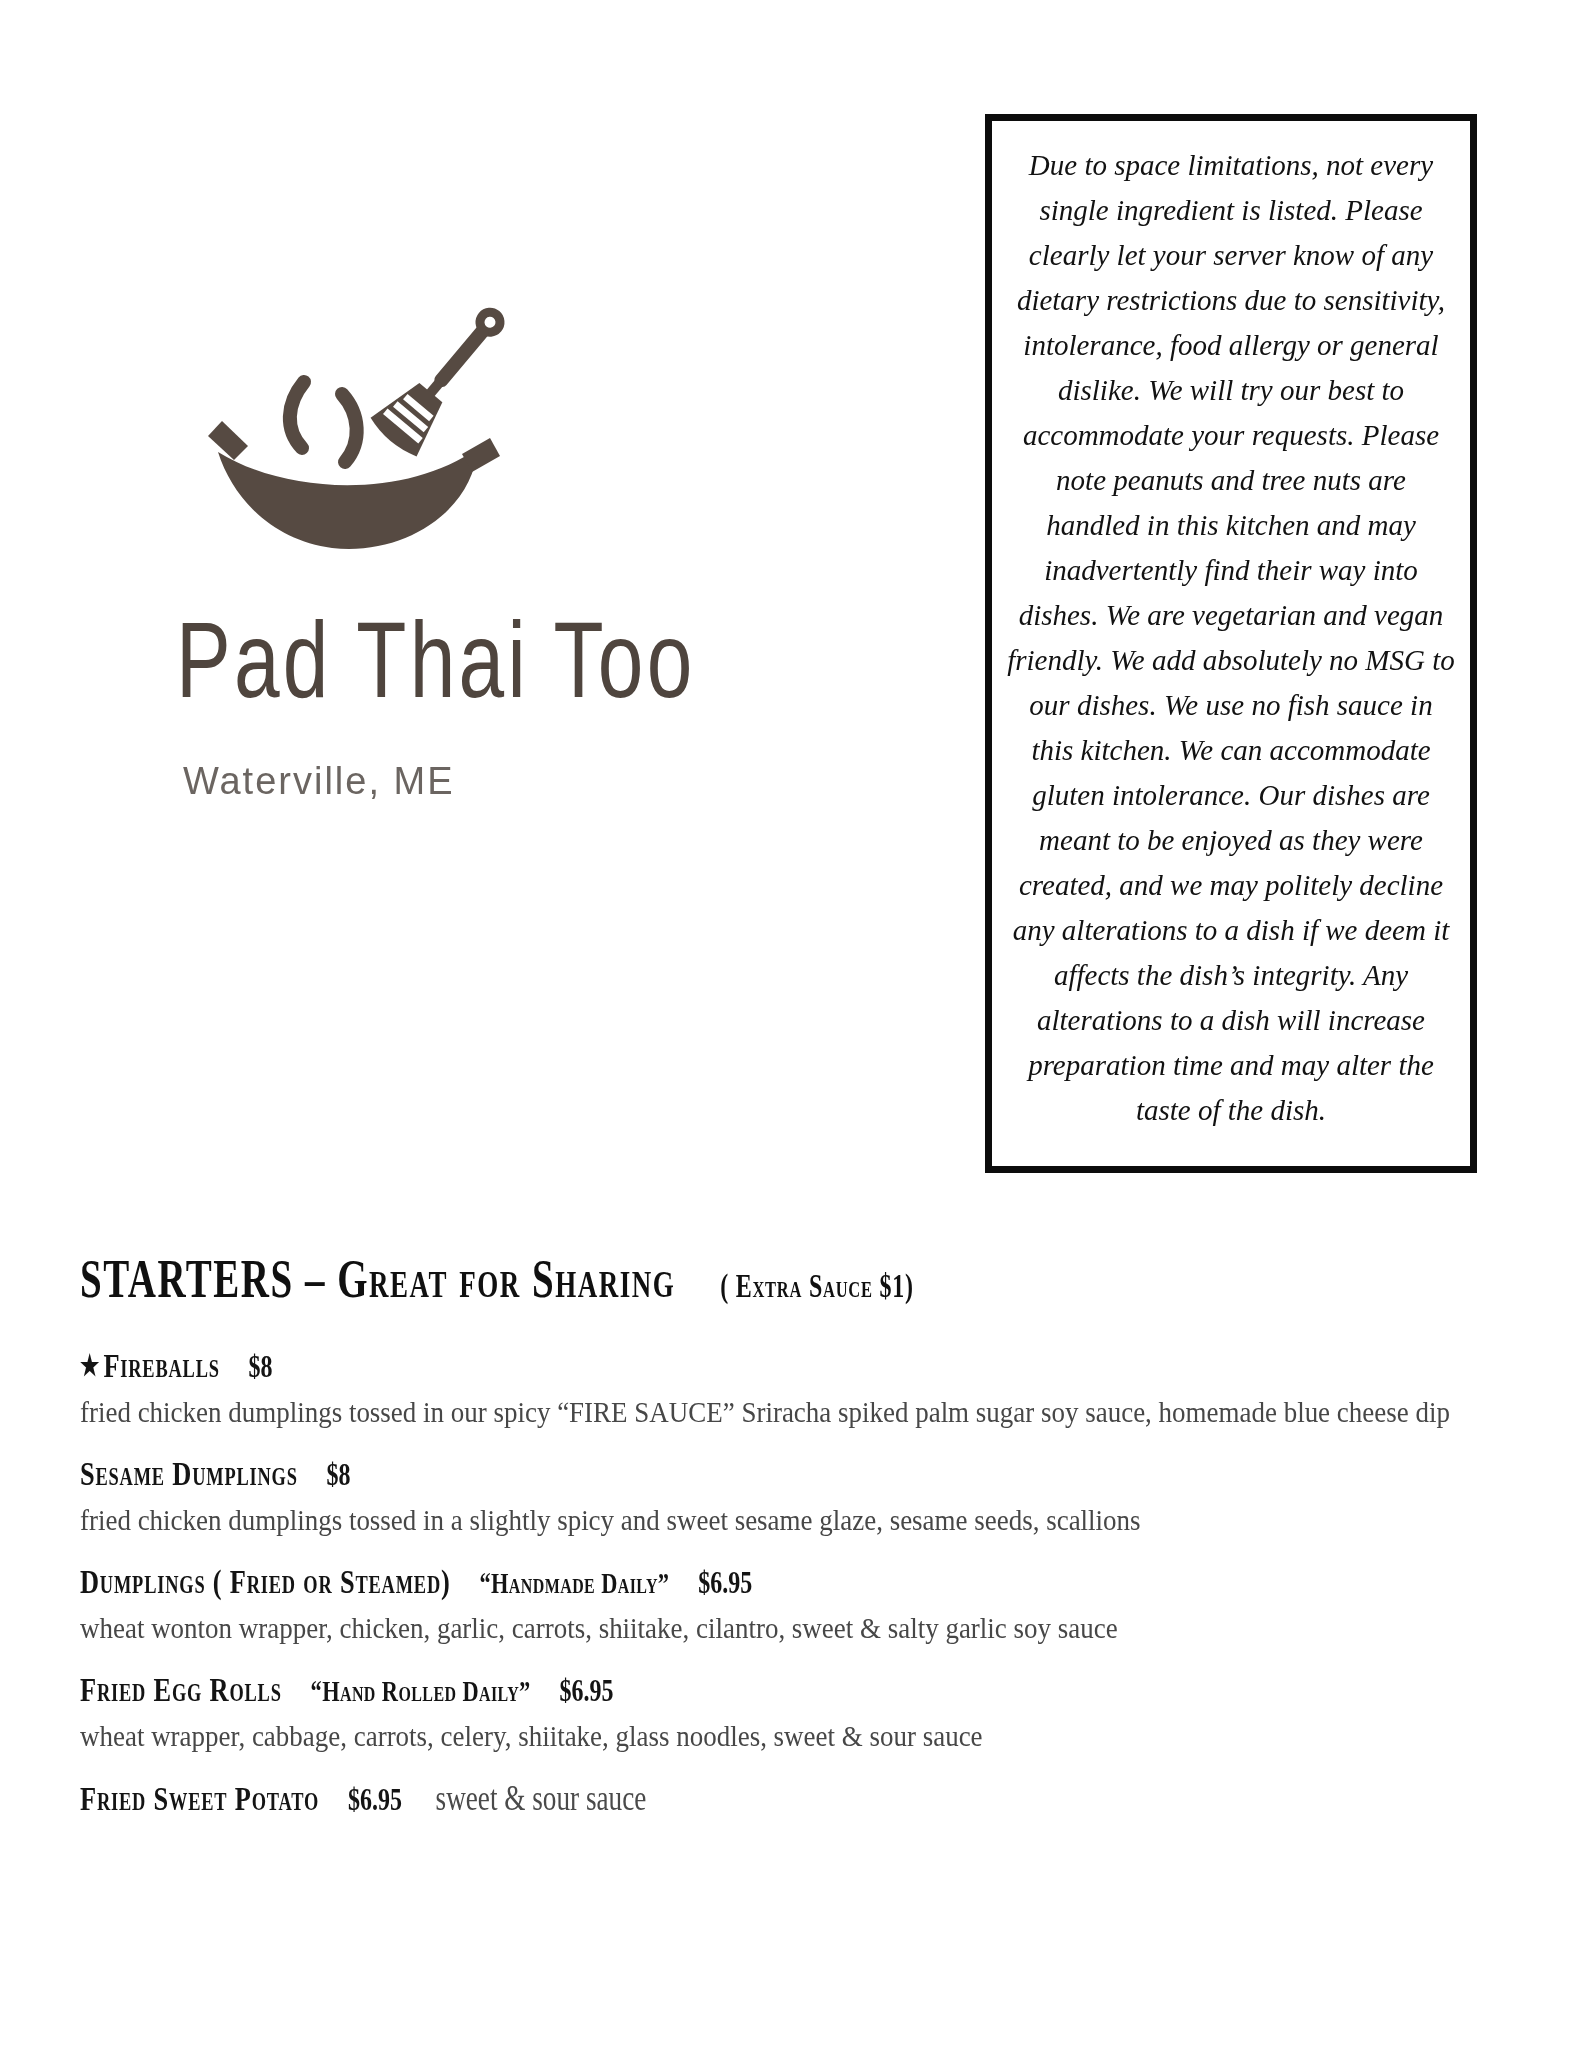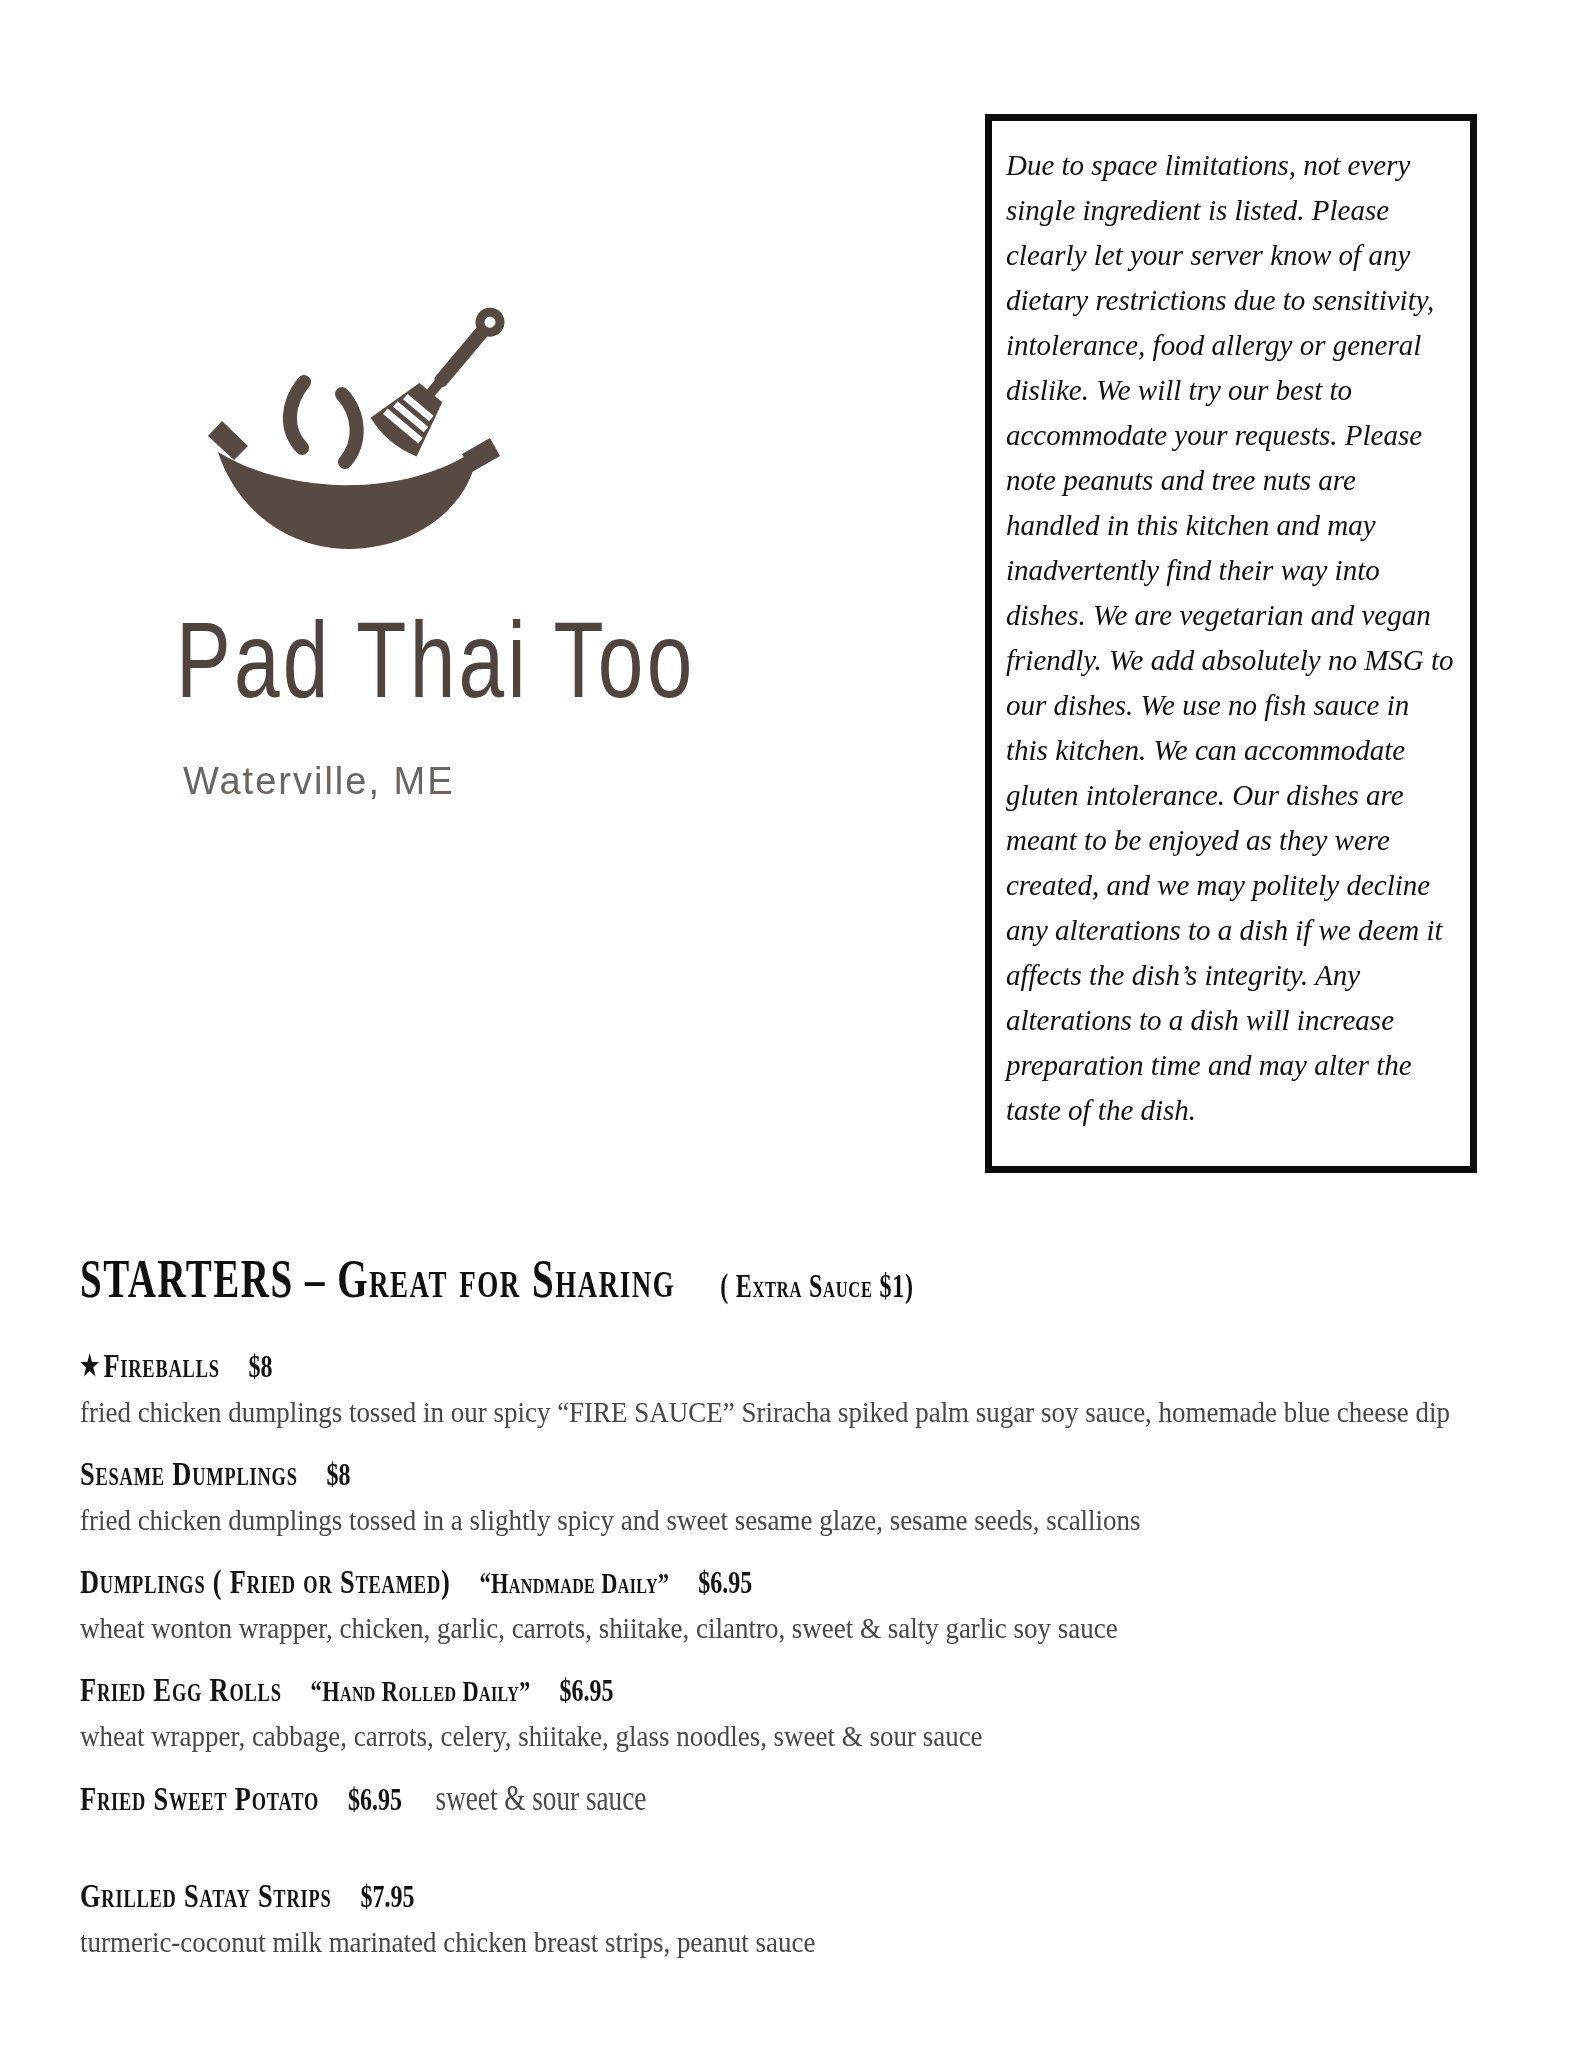--- a/index.html
+++ b/index.html
@@ -21,21 +21,21 @@
     position:absolute; left:183px; top:760px;
     font-size:38px; letter-spacing:2px; color:#6b6561; white-space:nowrap;
   }
 
   
   .notice-box {
     position:absolute; left:985px; top:114px; width:492px; height:1059px;
     border:7px solid #0c0c0c; box-sizing:border-box;
     padding:22px 14px 0 14px;
     font-family:"Liberation Serif", serif; font-style:italic;
-    font-size:29px; line-height:45px; text-align:left; color:#121212;
+    font-size:29px; line-height:45px; text-align:center; color:#121212;
   }
 
   
   .menu { position:absolute; left:80px; top:1248px; width:1460px;font-family:Liberation Serif, serif; }
 
   .section-head {
     display:flex; align-items:baseline; gap:60px; white-space:nowrap;
     transform:scale(0.75,1.05); transform-origin:left top;
   }
   .section-title { font-weight:700; font-variant:small-caps; font-size:52px; letter-spacing:2px; color:#101010; }
@@ -156,22 +156,15 @@
     </div>
 
     <div class="menu-item">
       <div class="item-title">
         <span class="item-name">Fried Sweet Potato</span>
         <span class="item-price">$6.95</span>
         <span class="inline-desc">sweet &amp; sour sauce</span>
       </div>
     </div>
 
-    <div class="menu-item last">
-      <div class="item-title">
-        <span class="item-name">Grilled Satay Strips</span>
-        <span class="item-price">$7.95</span>
-      </div>
-      <div class="item-desc">turmeric-coconut milk marinated chicken breast strips, peanut sauce</div>
-    </div>
 
   </div>
 </div>
 
 </body></html>

